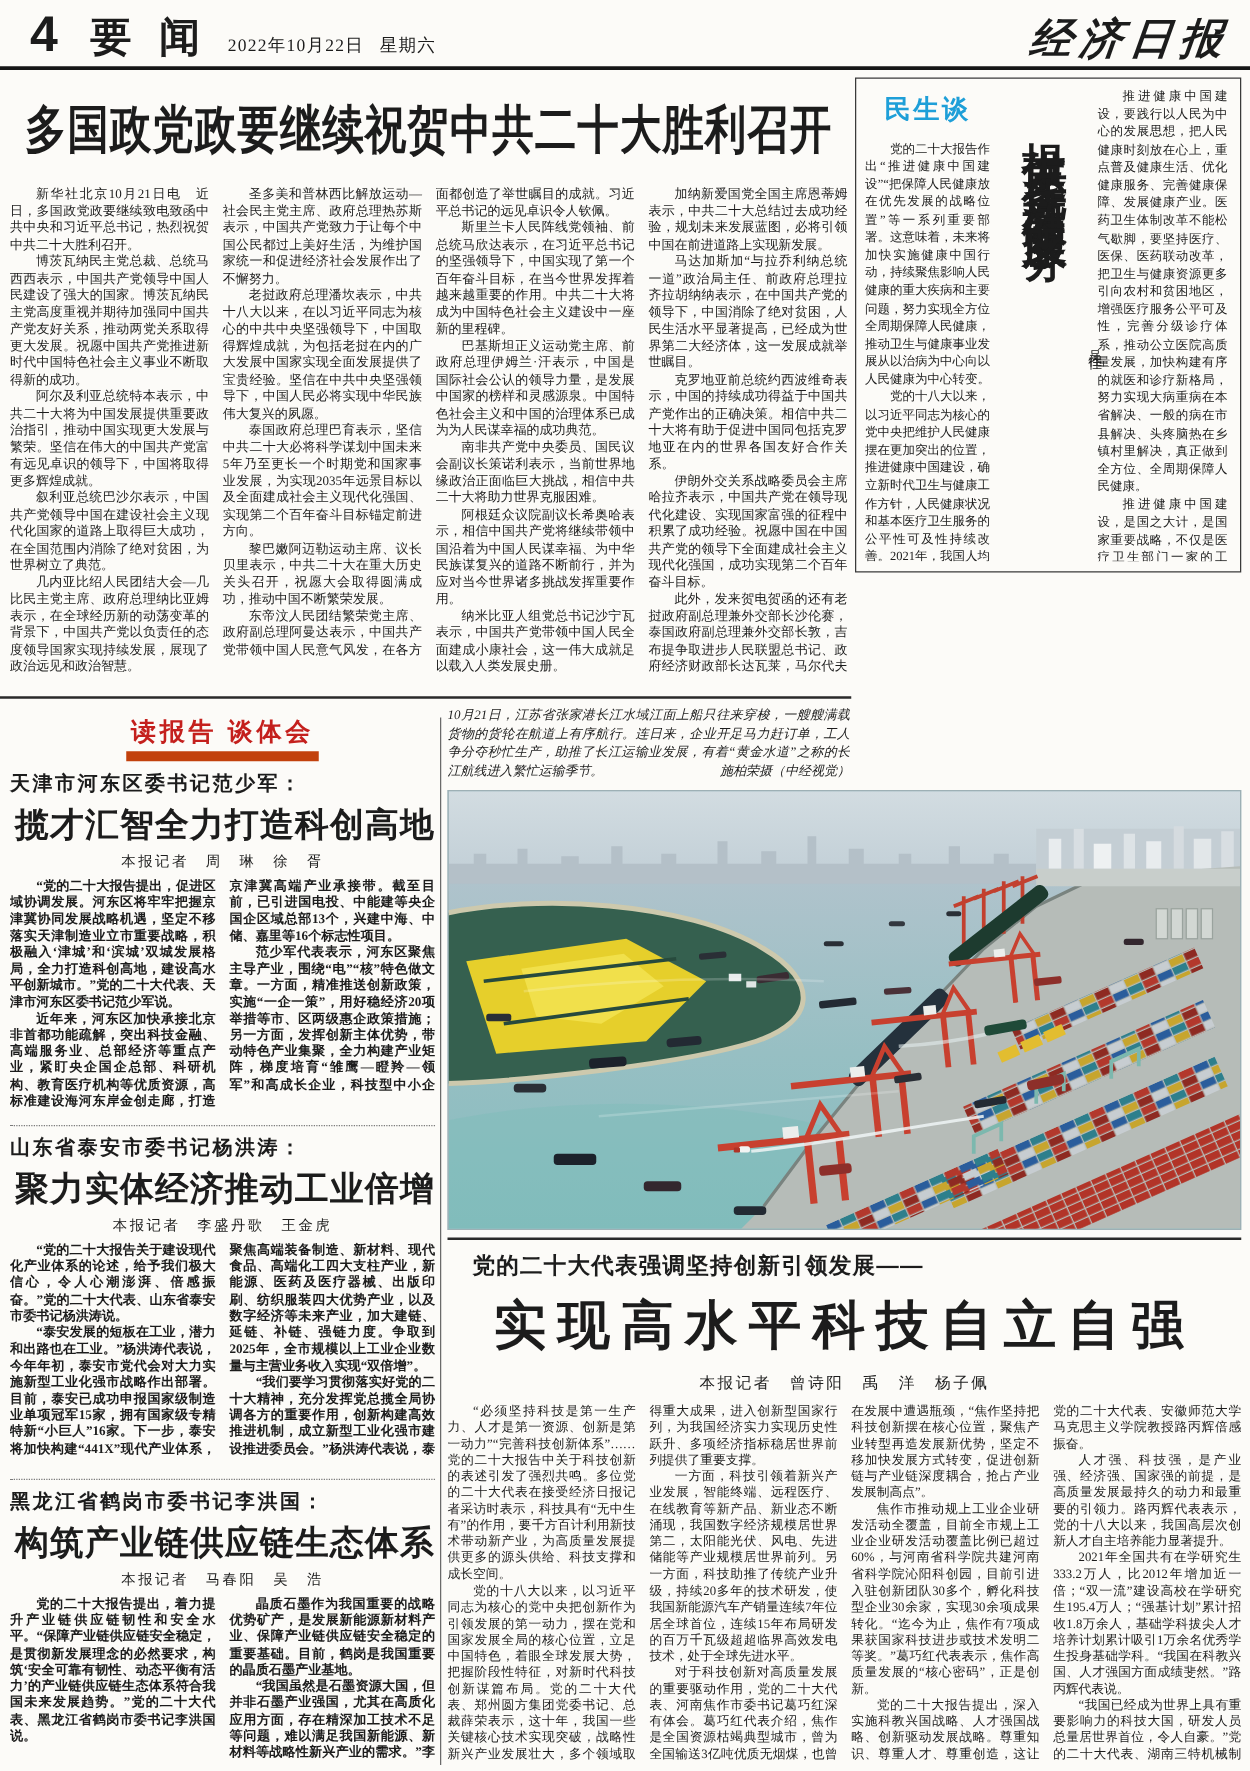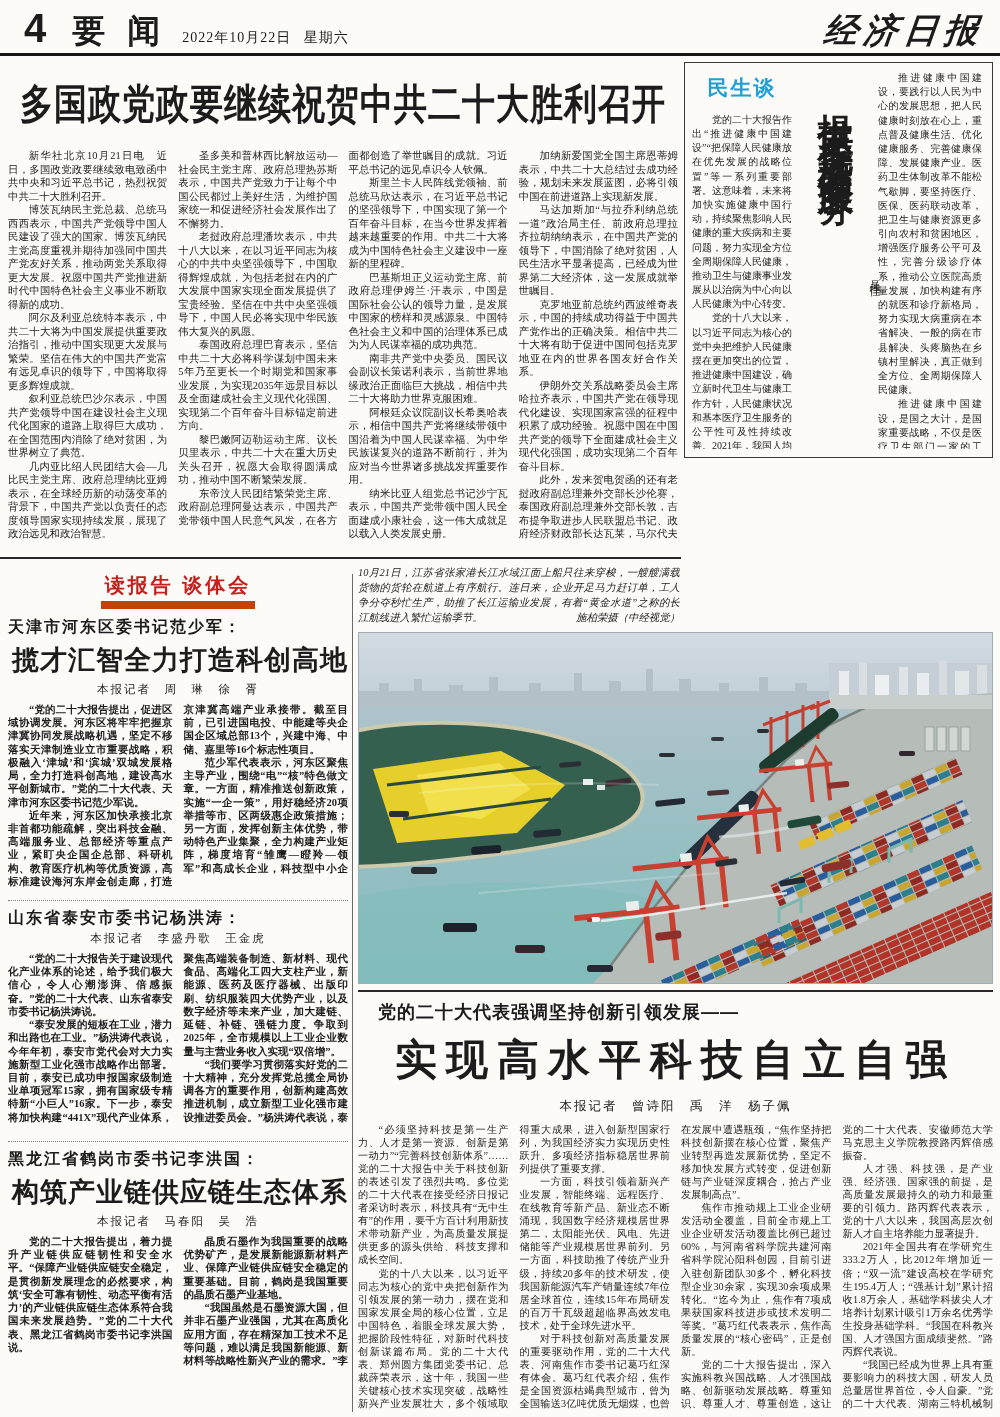--- a/index.html
+++ b/index.html
@@ -346,20 +346,21 @@
       <div class="art-body a">
           <p>“党的二十大报告提出，促进区域协调发展。河东区将牢牢把握京津冀协同发展战略机遇，坚定不移落实天津制造业立市重要战略，积极融入‘津城’和‘滨城’双城发展格局，全力打造科创高地，建设高水平创新城市。”党的二十大代表、天津市河东区委书记范少军说。</p>
           <p>近年来，河东区加快承接北京非首都功能疏解，突出科技金融、高端服务业、总部经济等重点产业，紧盯央企国企总部、科研机构、教育医疗机构等优质资源，高标准建设海河东岸金创走廊，打造京津冀高端产业承接带。截至目前，已引进国电投、中能建等央企国企区域总部13个，兴建中海、中储、嘉里等16个标志性项目。</p>
           <p>范少军代表表示，河东区聚焦主导产业，围绕“电”“核”特色做文章。一方面，精准推送创新政策，实施“一企一策”，用好稳经济20项举措等市、区两级惠企政策措施；另一方面，发挥创新主体优势，带动特色产业集聚，全力构建产业矩阵，梯度培育“雏鹰—瞪羚—领军”和高成长企业，科技型中小企业、雏鹰企业、瞪羚企业数量年均增长10%。</p>
         </div>
     </div>
     <div class="art-divider"></div>
 
     <div class="article">
       <div class="kicker">山东省泰安市委书记杨洪涛：</div>
+      <div class="art-headline">聚力实体经济推动工业倍增</div>
       <div class="byline">本报记者　李盛丹歌　王金虎</div>
       <div class="art-body b">
           <p>“党的二十大报告关于建设现代化产业体系的论述，给予我们极大信心，令人心潮澎湃、倍感振奋。”党的二十大代表、山东省泰安市委书记杨洪涛说。</p>
           <p>“泰安发展的短板在工业，潜力和出路也在工业。”杨洪涛代表说，今年年初，泰安市党代会对大力实施新型工业化强市战略作出部署。目前，泰安已成功申报国家级制造业单项冠军15家，拥有国家级专精特新“小巨人”16家。下一步，泰安将加快构建“441X”现代产业体系，聚焦高端装备制造、新材料、现代食品、高端化工四大支柱产业，新能源、医药及医疗器械、出版印刷、纺织服装四大优势产业，以及数字经济等未来产业，加大建链、延链、补链、强链力度。争取到2025年，全市规模以上工业企业数量与主营业务收入实现“双倍增”。</p>
           <p>“我们要学习贯彻落实好党的二十大精神，充分发挥党总揽全局协调各方的重要作用，创新构建高效推进机制，成立新型工业化强市建设推进委员会。”杨洪涛代表说，泰安将抓牢抓实“链长制”，设立13个产业链专班，书记、市长任总链长，有关市级领导任产业链链长，多个领导、多个部门和多个产业链专班共同推进。</p>
         </div>
     </div>
     <div class="art-divider"></div>
 
     <div class="article">

